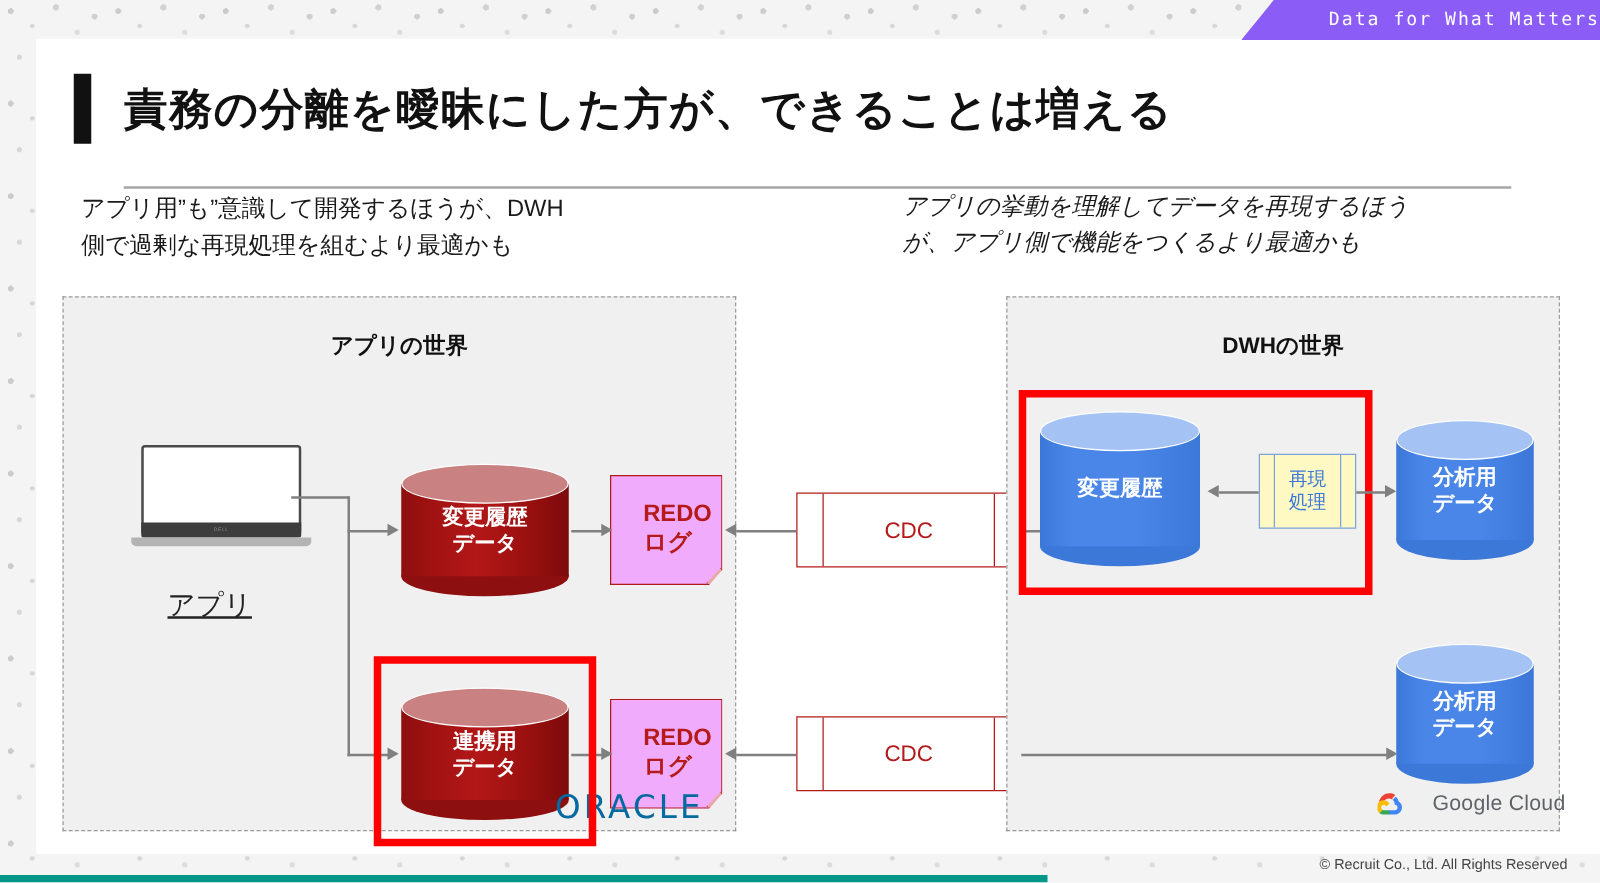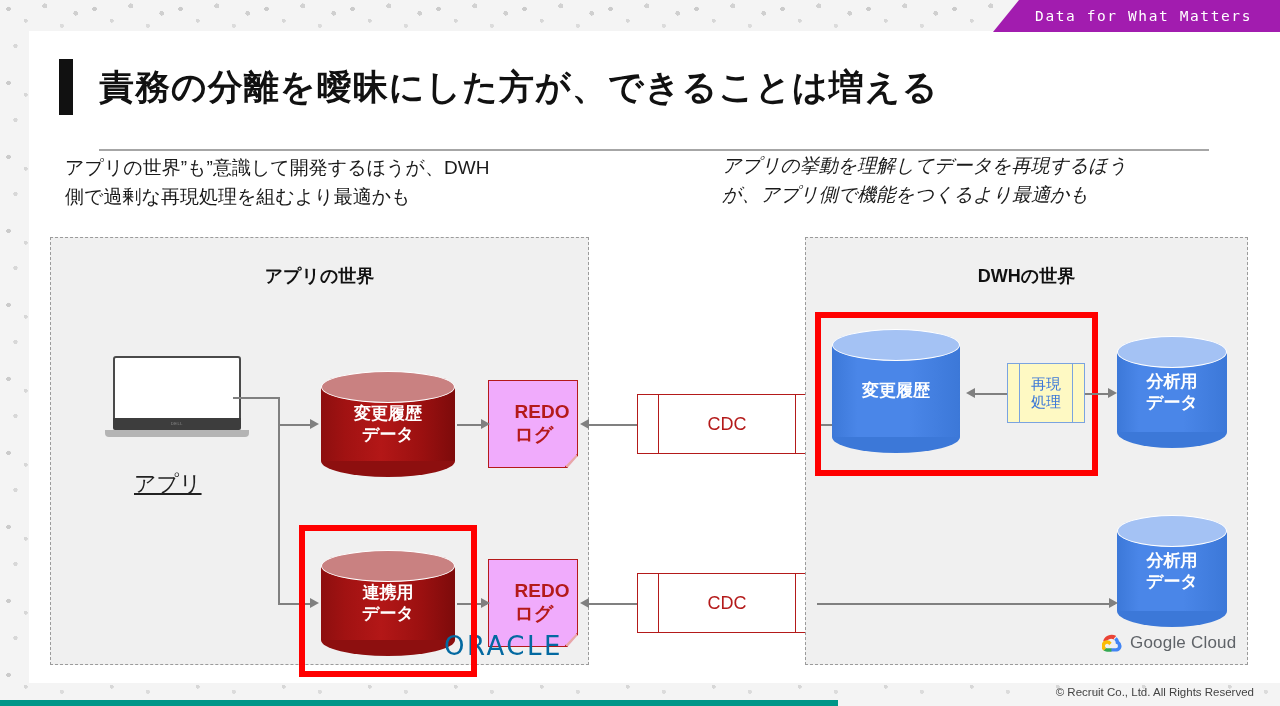--- a/index.html
+++ b/index.html
@@ -23,25 +23,25 @@
       radial-gradient(circle at 18% 62%, rgba(180,180,180,.45) 0 2px, transparent 2.2px),
       radial-gradient(circle at 42% 78%, rgba(175,175,175,.5) 0 2.3px, transparent 2.5px),
       radial-gradient(circle at 64% 58%, rgba(185,185,185,.45) 0 1.9px, transparent 2.1px),
       radial-gradient(circle at 94% 72%, rgba(175,175,175,.5) 0 2.1px, transparent 2.3px);
     background-size:86px 74px;
     z-index:0;
   }
   
   .banner{
     position:absolute;top:0;left:993px;width:287px;height:32px;
-    background:#a21caf;
+    background:#8b5cf6;
     clip-path:polygon(26px 0,100% 0,100% 100%,0 100%);
     z-index:6;
     display:flex;align-items:center;justify-content:flex-end;
-    padding-right:28px;box-sizing:border-box;
+    box-sizing:border-box;
   }
   .banner-text{
     color:#ffffff;font-size:14.5px;letter-spacing:1.6px;
     font-family:"DejaVu Sans Mono","Liberation Mono",monospace;
     font-weight:400;white-space:nowrap;
   }
   
   .slide{
     position:absolute;left:29px;top:31px;width:1251px;height:652px;
     background:#ffffff;z-index:2;
@@ -157,21 +157,21 @@
     border-radius:0 0 4px 4px;
   }
   .laptop-caption{
     position:absolute;font-size:22px;color:#222;white-space:nowrap;
   }
   
   .oracle-logo{
     position:absolute;color:#0369a1;font-size:26px;letter-spacing:2.5px;font-weight:500;
     font-family:"DejaVu Sans","Liberation Sans",sans-serif;white-space:nowrap;
   }
-  .gcp-logo{position:absolute;display:flex;align-items:center;gap:6px;}
+  .gcp-logo{position:absolute;display:flex;align-items:center;gap:22px;}
   .gcp-text{font-size:17px;color:#5f6368;white-space:nowrap;letter-spacing:.2px;}
   
   .copyright{
     position:absolute;right:26px;bottom:8px;font-size:11.5px;color:#444;z-index:7;white-space:nowrap;
   }
   .teal-bar{position:absolute;left:0;bottom:0;width:838px;height:6px;background:#009688;z-index:7;}
 </style>
 </head>
 <body>
 
@@ -182,21 +182,21 @@
 </div>
 
 <div class="slide">
 
   <div class="title-row">
     <div class="title-bar"></div>
     <div class="title-text">責務の分離を曖昧にした方が、できることは増える</div>
   </div>
   <div class="title-rule"></div>
 
-  <div class="caption caption-left">アプリの世界”も”意識して開発するほうが、DWH
+  <div class="caption caption-left">アプリ用”も”意識して開発するほうが、DWH
 側で過剰な再現処理を組むより最適かも</div>
   <div class="caption caption-right">アプリの挙動を理解してデータを再現するほう
 が、アプリ側で機能をつくるより最適かも</div>
 
   <div class="world world-left">
     <div class="world-title">アプリの世界</div>
   </div>
 
   <div class="laptop" style="left:76px;top:325px;width:144px;height:82px;">
     <div class="screen"></div>

